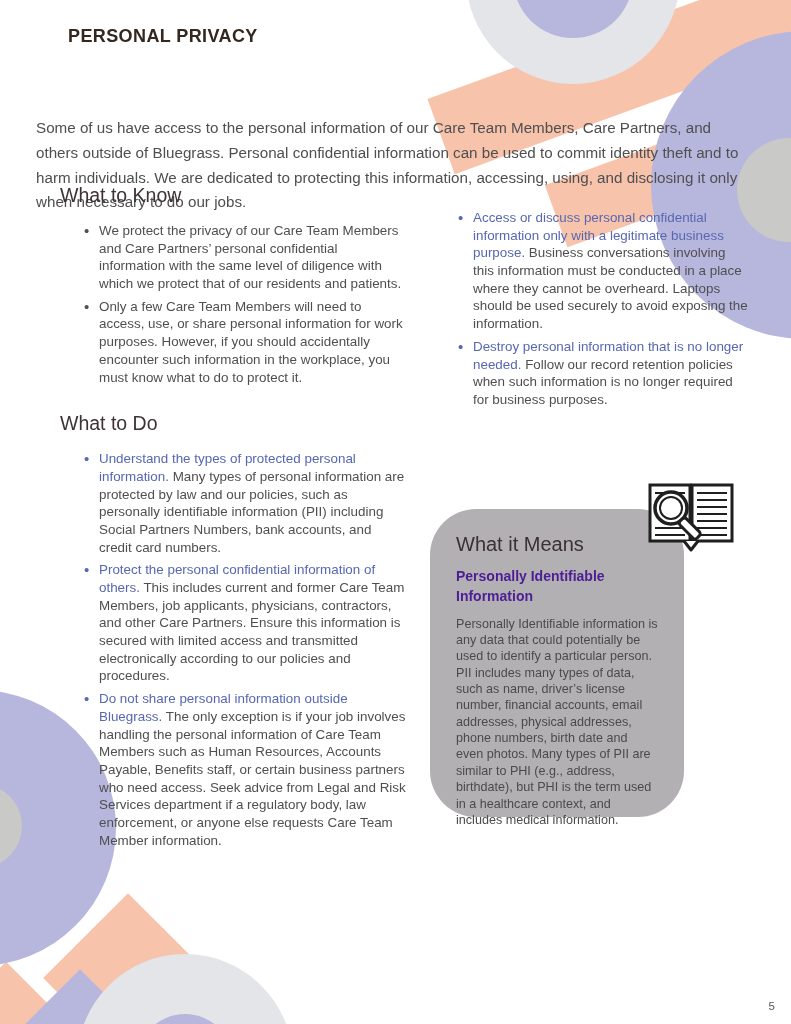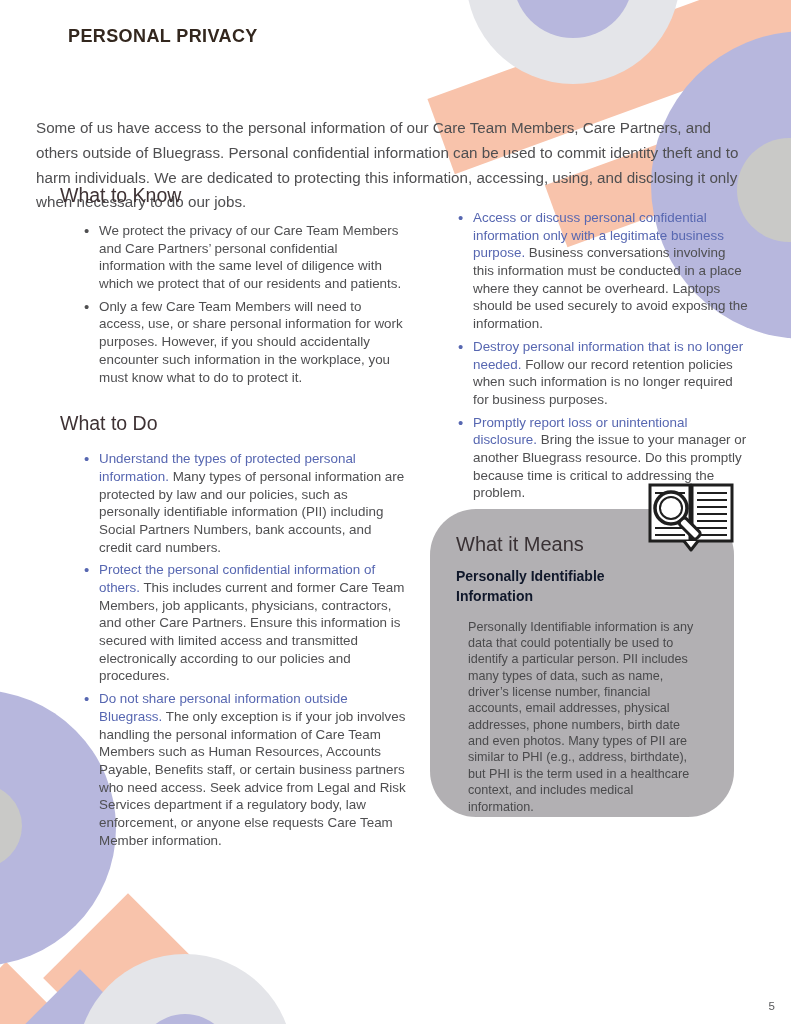--- a/index.html
+++ b/index.html
@@ -27,26 +27,26 @@
   .col-right{left:434px;top:194px;width:330px;}
   h2.section{font-size:19.5px;font-weight:500;color:#3e3234;margin:0 0 12px 0;}
   h2.section.second{margin:26px 0 5px 0;}
   ul.bullets{list-style:none;margin:15px;padding:0 0 0 24px;font-size:13.4px;line-height:1.32;color:#4f4f51;}
   ul.bullets li{position:relative;margin-bottom:5px;}
   ul.bullets li::before{content:"\2022";position:absolute;left:-15px;top:-1px;font-size:15px;color:#4f4f51;}
   ul.bullets li.blue::before{color:#5767b1;}
   .lead{color:#5767b1;}
   
   .means-box{
-    position:absolute;z-index:1;left:430px;top:509px;width:304px;height:308px;
+    position:absolute;z-index:1;left:430px;top:509px;width:254px;height:308px;
     background:#b2b0b3;border-radius:46px;padding:24px 26px;box-sizing:border-box;
   }
   .means-heading{font-size:20px;font-weight:500;color:#393134;margin:0 0 10px 0;}
-  .means-sub{font-size:14px;font-weight:700;line-height:1.45;color:#0f172a;width:190px;margin:0 0 9px 0;}
-  .means-body{font-size:12.6px;line-height:1.3;color:#4a4a4c;margin:12px;}
+  .means-sub{font-size:14px;font-weight:700;line-height:1.45;color:#4c1d95;width:190px;margin:0 0 9px 0;}
+  .means-body{font-size:12.6px;line-height:1.3;color:#4a4a4c;margin:0;}
   .book-icon{position:absolute;z-index:3;left:645px;top:481px;}
   .page-number{position:absolute;z-index:2;right:16px;bottom:12px;font-size:11.5px;color:#58595b;}
 </style>
 </head>
 <body>
 
 <div class="page">
 
   <div class="shape band c-peach" style="left:428px;top:22px;width:436px;height:80px;"></div>
   <div class="shape band c-peach" style="left:545px;top:120px;width:370px;height:66px;"></div>
@@ -80,21 +80,20 @@
       <li class="blue"><span class="lead">Understand the types of protected personal information.</span> <span>Many types of personal information are protected by law and our policies, such as personally identifiable information (PII) including Social Partners Numbers, bank accounts, and credit card numbers.</span></li>
       <li class="blue"><span class="lead">Protect the personal confidential information of others.</span> <span>This includes current and former Care Team Members, job applicants, physicians, contractors, and other Care Partners. Ensure this information is secured with limited access and transmitted electronically according to our policies and procedures.</span></li>
       <li class="blue"><span class="lead">Do not share personal information outside Bluegrass.</span> <span>The only exception is if your job involves handling the personal information of Care Team Members such as Human Resources, Accounts Payable, Benefits staff, or certain business partners who need access. Seek advice from Legal and Risk Services department if a regulatory body, law enforcement, or anyone else requests Care Team Member information.</span></li>
     </ul>
   </div>
 
   <div class="content col-right">
     <ul class="bullets">
       <li class="blue"><span class="lead">Access or discuss personal confidential information only with a legitimate business purpose.</span> <span>Business conversations involving this information must be conducted in a place where they cannot be overheard. Laptops should be used securely to avoid exposing the information.</span></li>
       <li class="blue"><span class="lead">Destroy personal information that is no longer needed.</span> <span>Follow our record retention policies when such information is no longer required for business purposes.</span></li>
-      <li class="blue"><span class="lead">Promptly report loss or unintentional disclosure.</span> <span>Bring the issue to your manager or another Bluegrass resource. Do this promptly because time is critical to addressing the problem.</span></li>
     </ul>
   </div>
 
   <div class="means-box">
     <h2 class="means-heading">What it Means</h2>
     <div class="means-sub">Personally Identifiable Information</div>
     <p class="means-body">Personally Identifiable information is any data that could potentially be used to identify a particular person. PII includes many types of data, such as name, driver’s license number, financial accounts, email addresses, physical addresses, phone numbers, birth date and even photos. Many types of PII are similar to PHI (e.g., address, birthdate), but PHI is the term used in a healthcare context, and includes medical information.</p>
   </div>
 
   <div class="book-icon">

